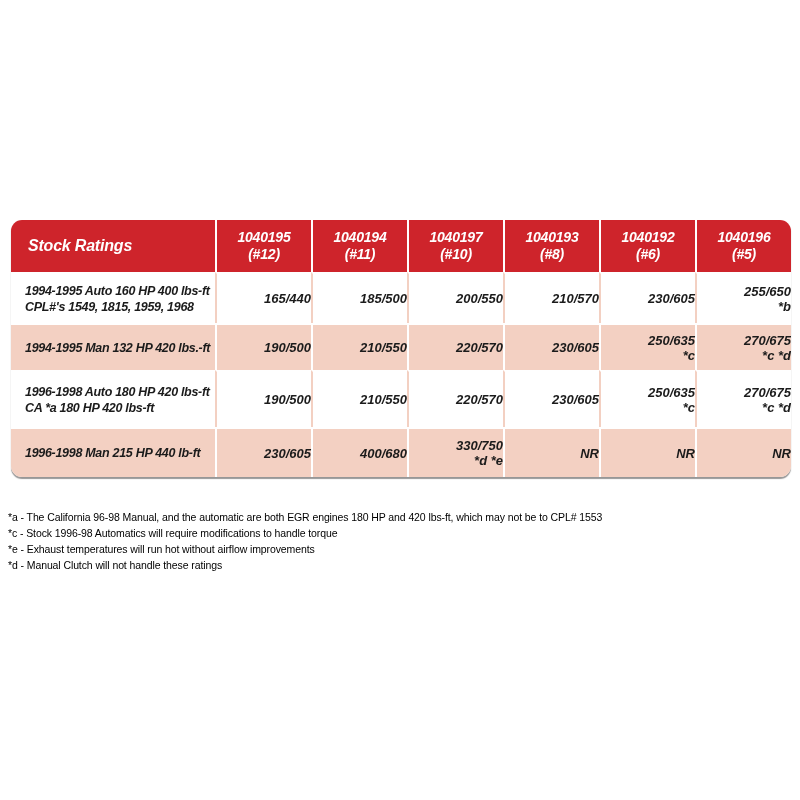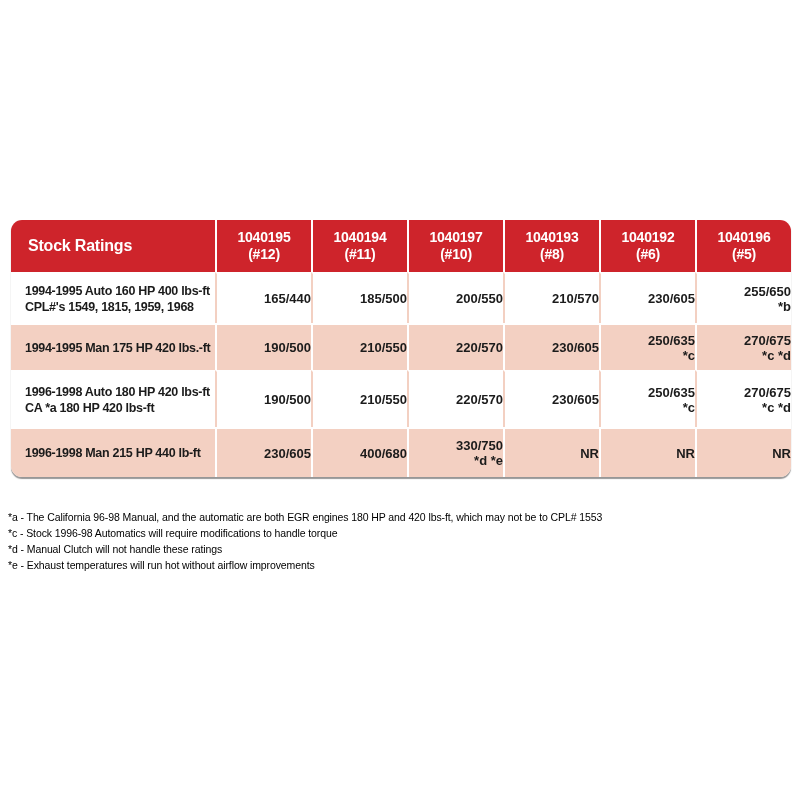--- a/index.html
+++ b/index.html
@@ -7,21 +7,21 @@
     width:800px;height:800px;background:#ffffff;position:relative;
     font-family:"Liberation Sans", sans-serif;
     -webkit-font-smoothing:antialiased;
   }
   .table-wrap{
     position:absolute;left:11px;top:220px;width:780px;
     border-radius:11px;overflow:hidden;
     box-shadow:0 2px 1px rgba(95,95,95,0.65);
     background:#fff;
   }
-  table{border-collapse:separate;border-spacing:0;width:780px;table-layout:fixed;}
+  table{border-collapse:separate;border-spacing:0;width:780px;table-layout:fixed;font-style:italic;}
   th,td{padding:0;vertical-align:middle;}
   thead th{
     background:var(--red,#CE242B);color:#ffffff;height:52px;
     font-weight:bold;
   }
   thead th.first{text-align:left;padding-left:17px;font-size:16px;letter-spacing:-0.2px;}
   thead th.num{text-align:center;font-size:14px;line-height:17px;letter-spacing:-0.2px;}
   thead th + th{border-left:2px solid #ffffff;}
   tbody td{border-top:2px solid #ffffff;color:#1b1b1b;font-weight:bold;text-align:right;font-size:13px;line-height:15px;}
   tr.white td{background:#ffffff;}
@@ -111,21 +111,21 @@
             <div class="l1">230/605</div>
             <div class="l2"></div>
           </td>
         <td>
             <div class="l1">255/650</div>
             <div class="l2">*b</div>
           </td>
       </tr>
       <tr class="pink r1">
         <td class="label">
-            <div class="l1">1994-1995 Man 175 HP 420 lbs.-ft</div>
+            <div class="l1">1994-1995 Man 132 HP 420 lbs.-ft</div>
             <div class="l2"></div>
           </td>
         <td>
             <div class="l1">190/500</div>
             <div class="l2"></div>
           </td>
         <td>
             <div class="l1">210/550</div>
             <div class="l2"></div>
           </td>
@@ -206,15 +206,15 @@
             <div class="l2"></div>
           </td>
       </tr>
     </tbody>
   </table>
 </div>
 
 <div class="footnotes">
   <div class="fn">*a - The California 96-98 Manual, and the automatic are both EGR engines 180 HP and 420 lbs-ft, which may not be to CPL# 1553</div>
   <div class="fn">*c - Stock 1996-98 Automatics will require modifications to handle torque</div>
+  <div class="fn">*e - Exhaust temperatures will run hot without airflow improvements</div>
   <div class="fn">*d - Manual Clutch will not handle these ratings</div>
-  <div class="fn">*e - Exhaust temperatures will run hot without airflow improvements</div>
 </div>
 
 </body></html>

